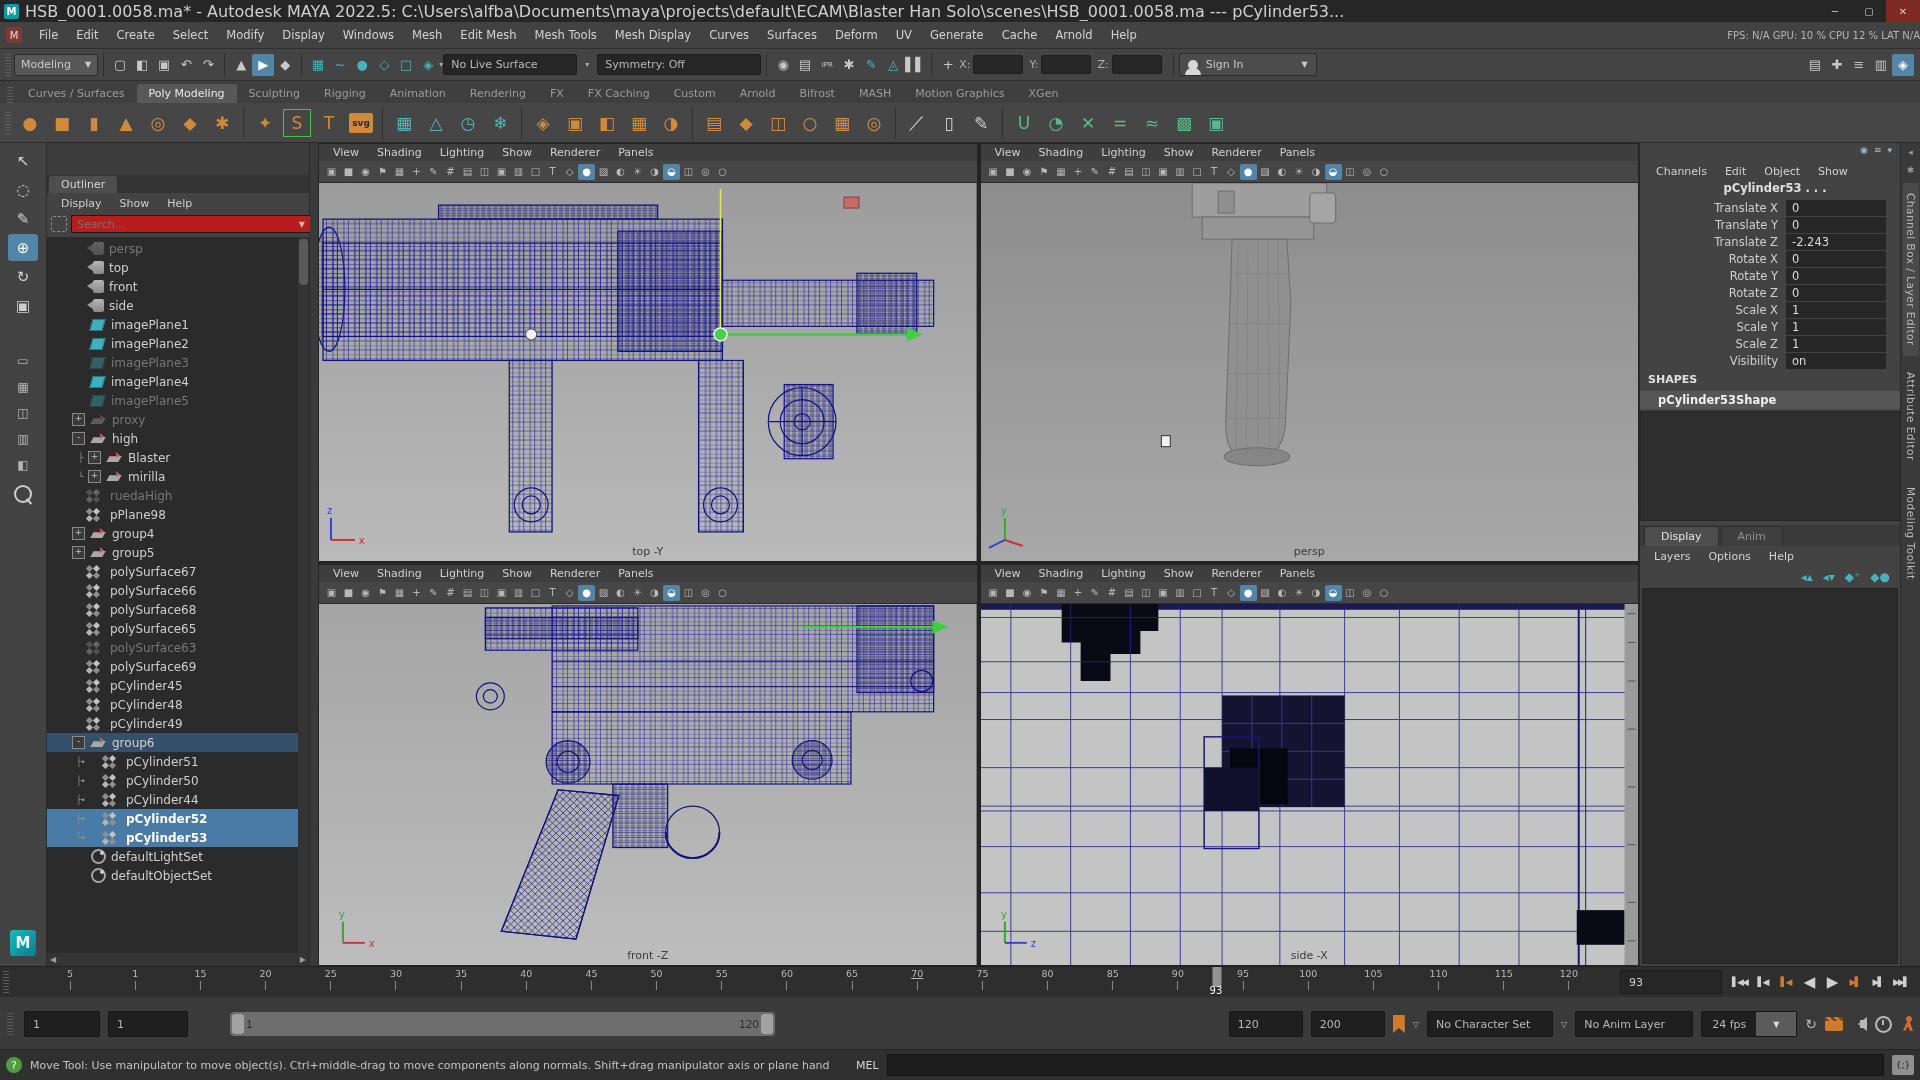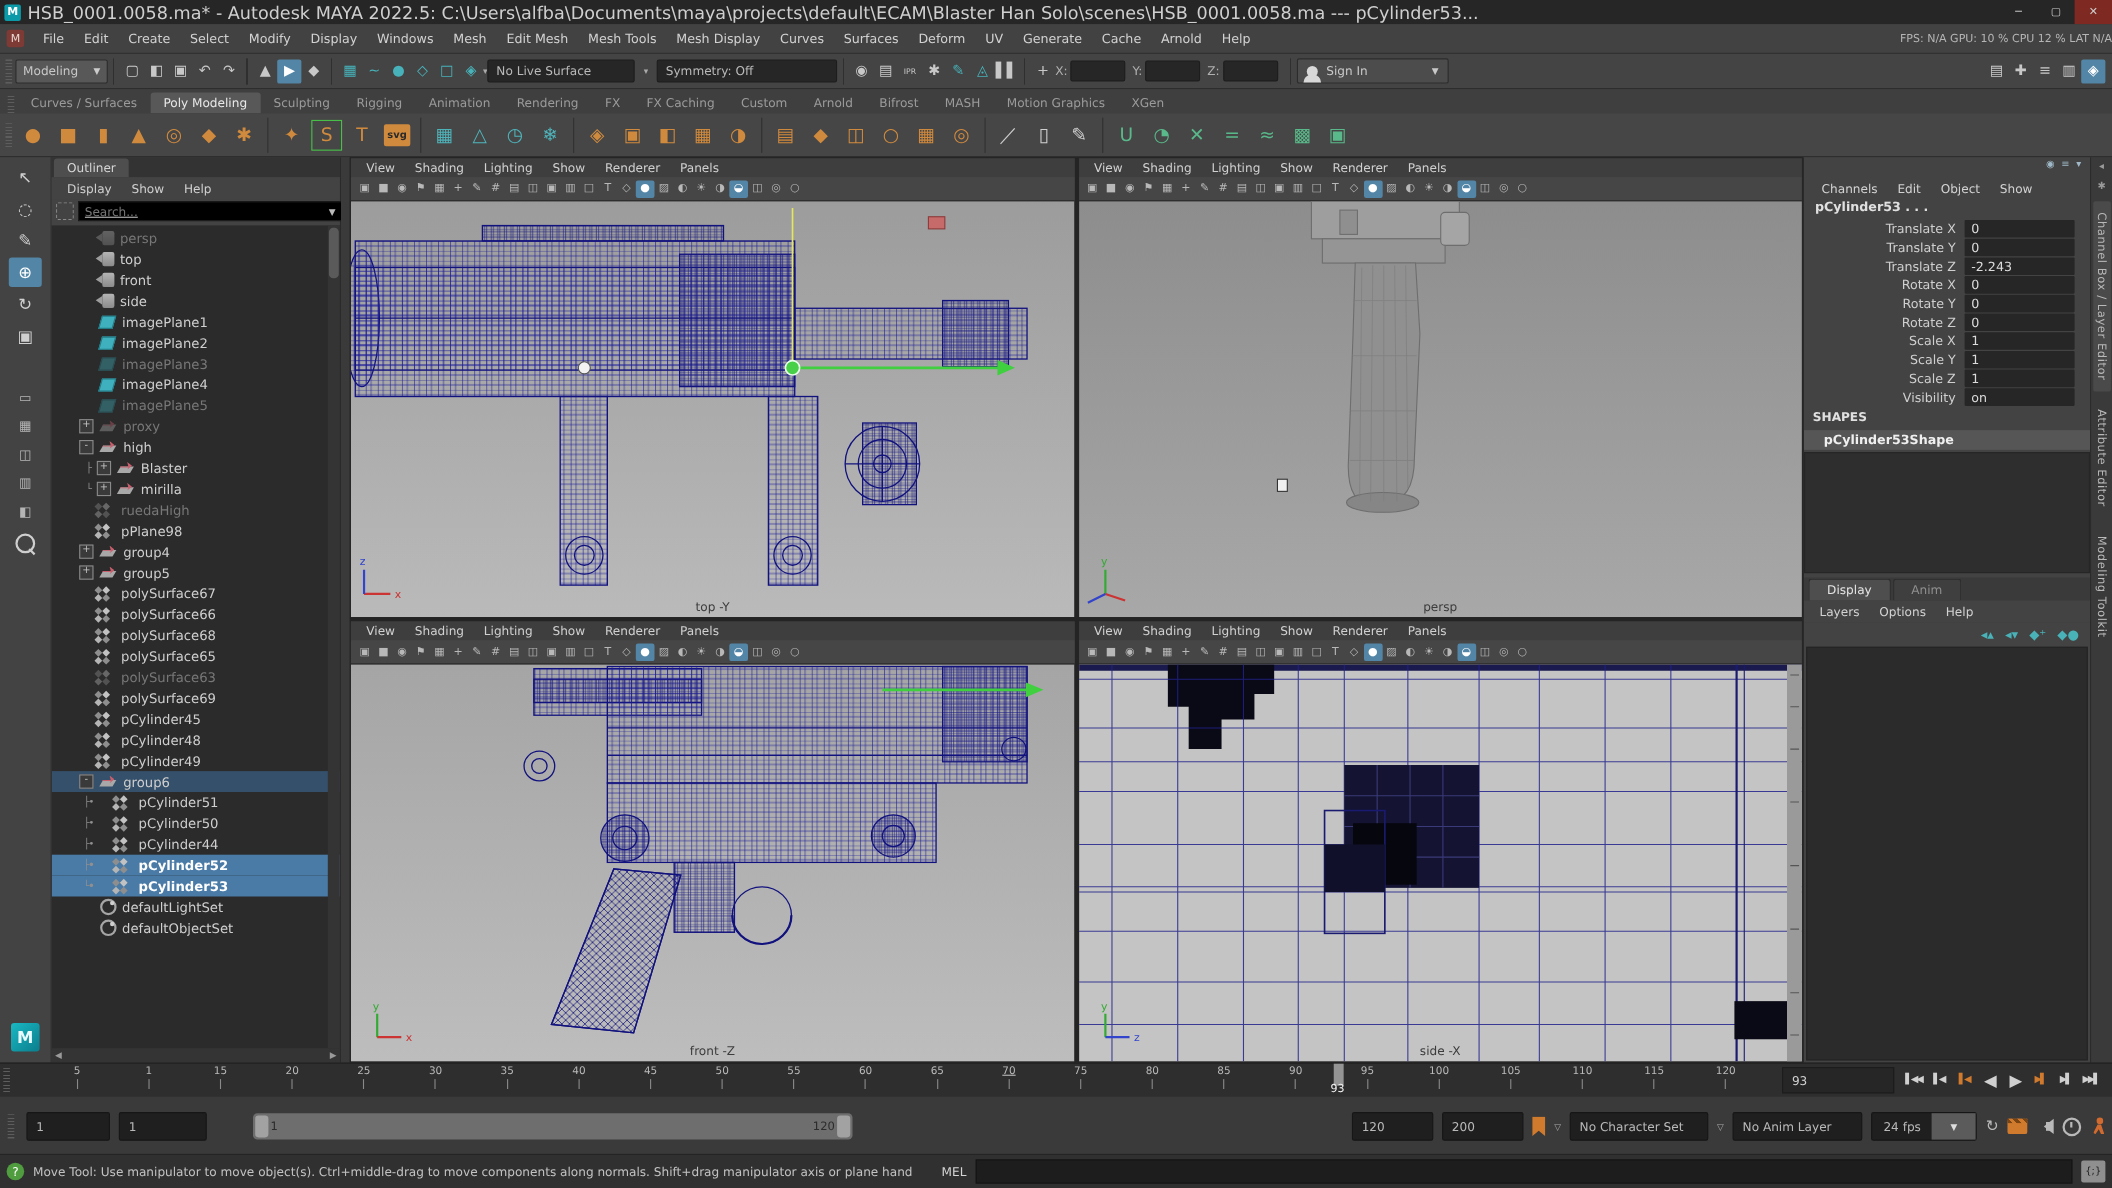--- a/index.html
+++ b/index.html
@@ -52,27 +52,27 @@
   .tool{width:30px;height:27px;display:flex;align-items:center;justify-content:center;color:#d0d0d0;font-size:15px;border-radius:3px;}
   .tool.on{background:#5285a6;color:#fff;}
   .tool.small{font-size:12px;color:#b5b5b5;height:24px;}
   .tb-spacer{height:26px;}
   .zoomtool{width:14px;height:14px;border:2px solid #cfcfcf;border-radius:50%;position:relative;margin-top:6px;}
   .zoomtool::after{content:"";position:absolute;width:2px;height:7px;background:#cfcfcf;transform:rotate(-45deg);left:12px;top:11px;}
   .maya-logo{margin-top:auto;margin-bottom:10px;width:26px;height:26px;background:linear-gradient(135deg,#19b9c4,#0b7d8c);
       color:#eafcff;font-weight:bold;font-size:15px;display:flex;align-items:center;justify-content:center;border-radius:3px;}
   
   .outliner{width:262px;background:#3c3c3c;flex:none;display:flex;flex-direction:column;border-right:1px solid #2a2a2a;}
-  .out-tab{height:18px;background:#333;display:flex;align-items:flex-end;}
+  .out-tab{height:18px;background:#333;display:flex;align-items:flex-end;margin-top:32px;}
   .out-tab span{background:#4e4e4e;color:#d5d5d5;padding:2px 12px;font-size:11px;border-radius:3px 3px 0 0;margin-left:2px;}
   .out-menus{height:20px;background:#434343;display:flex;align-items:center;gap:2px;padding-left:6px;}
   .out-menus span{padding:2px 8px;color:#cfcfcf;}
   .out-search{height:22px;display:flex;align-items:center;background:#434343;padding:0 4px 2px 4px;gap:4px;}
   .filter-ic{width:14px;height:14px;border:1px dashed #8a8a8a;border-radius:2px;flex:none;}
-  .out-search input{flex:1;height:16px;background:#000000;border:1px solid #1c1c1c;color:#bbb;font-size:11px;padding:0 5px;font-family:inherit;text-decoration:underline;}
+  .out-search input{flex:1;height:16px;background:#b91c1c;border:1px solid #1c1c1c;color:#bbb;font-size:11px;padding:0 5px;font-family:inherit;}
   .out-search .car{font-size:8px;color:#bbb;margin-left:-18px;z-index:1;}
   .olist{flex:1;background:#2b2b2b;position:relative;overflow:hidden;padding-top:2px;}
   .orow{display:flex;align-items:center;height:19px;font-size:12px;color:#cfcfcf;padding-left:10px;white-space:nowrap;}
   .orow .pre{width:15px;flex:none;color:#8f8f8f;font-size:9px;letter-spacing:-1px;text-align:center;}
   .orow .exp{width:11px;height:11px;flex:none;font-size:9px;line-height:9px;text-align:center;color:#c5c5c5;margin-right:4px;}
   .orow .exp:not(:empty){border:1px solid #8a8a8a;background:#3a3a3a;}
   .orow.i1{padding-left:26px;}
   .orow .olabel{margin-left:1px;}
   .orow.dim{color:#777;}
   .orow.dim .oi{opacity:.4;}
@@ -102,21 +102,21 @@
   .vic{width:17px;height:16px;display:flex;align-items:center;justify-content:center;color:#b8b8b8;font-size:10px;flex:none;border-radius:2px;}
   .vic.on{background:#5285a6;color:#fff;}
   .vp-content{flex:1;position:relative;min-height:0;}
   .vp-content svg{position:absolute;inset:0;width:100%;height:100%;}
   .vp-label{position:absolute;bottom:3px;left:0;right:0;text-align:center;color:#3c3c3c;font-size:11px;pointer-events:none;}
   
   .rightpanel{width:260px;background:#434343;flex:none;display:flex;flex-direction:column;border-left:1px solid #2a2a2a;}
   .rp-minibar{height:16px;display:flex;justify-content:flex-end;gap:6px;padding:2px 8px 0 0;color:#9fb9c9;font-size:9px;}
   .cb-menus{height:20px;display:flex;gap:2px;padding-left:8px;align-items:center;}
   .cb-menus span{padding:2px 8px;color:#d2d2d2;}
-  .cb-obj{height:18px;font-weight:bold;color:#e0e0e0;padding-left:10px;font-size:11.5px;}
+  .cb-obj{height:18px;font-weight:bold;color:#e0e0e0;padding-left:10px;font-size:11.5px;text-align:center;}
   .cb-row{height:17px;display:flex;align-items:center;}
   .cb-label{flex:1;text-align:right;padding-right:8px;color:#cfcfcf;font-size:11.5px;}
   .cb-val{width:88px;background:#262626;color:#dcdcdc;font-size:11.5px;padding:1px 6px;margin-right:14px;border-radius:1px;}
   .cb-shapes{height:18px;font-weight:bold;color:#e0e0e0;padding-left:8px;margin-top:4px;}
   .cb-shape-row{height:18px;background:#565656;color:#efefef;font-weight:bold;padding-left:18px;display:flex;align-items:center;font-size:11.5px;}
   .cb-void{flex:0 0 108px;background:#2e2e2e;margin-top:2px;border:1px solid #262626;}
   .le-tabs{height:21px;display:flex;align-items:flex-end;margin-top:4px;padding-left:4px;background:#3a3a3a;}
   .le-tab{padding:3px 16px;color:#8f8f8f;background:#3f3f3f;border:1px solid #2d2d2d;border-bottom:none;border-radius:3px 3px 0 0;margin-right:2px;}
   .le-tab.on{background:#4e4e4e;color:#e4e4e4;}
   .le-menus{height:20px;display:flex;gap:2px;padding-left:6px;align-items:center;background:#434343;}

